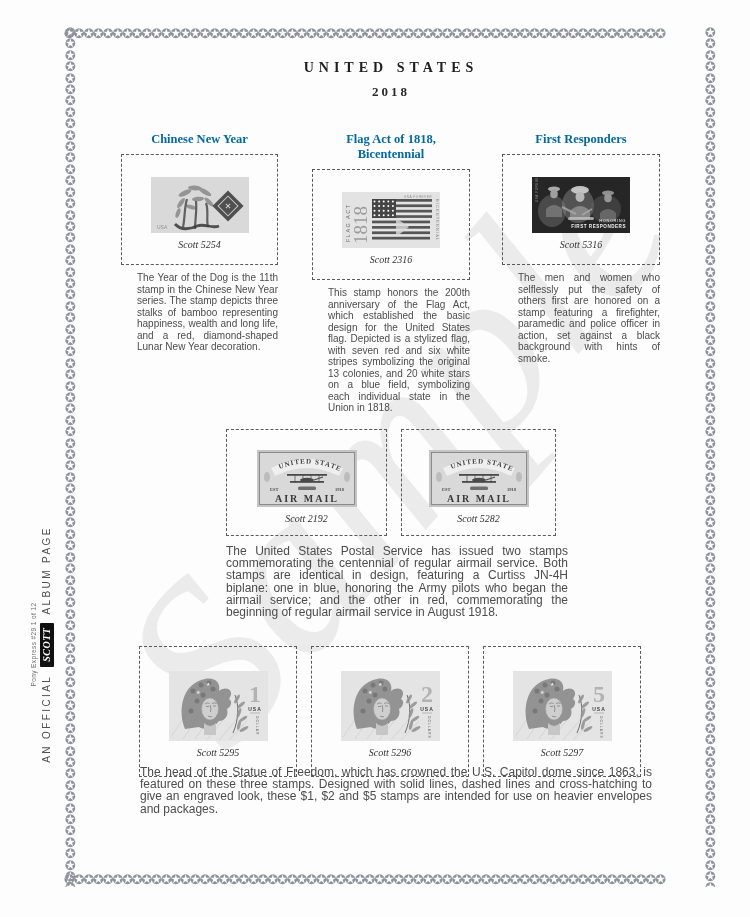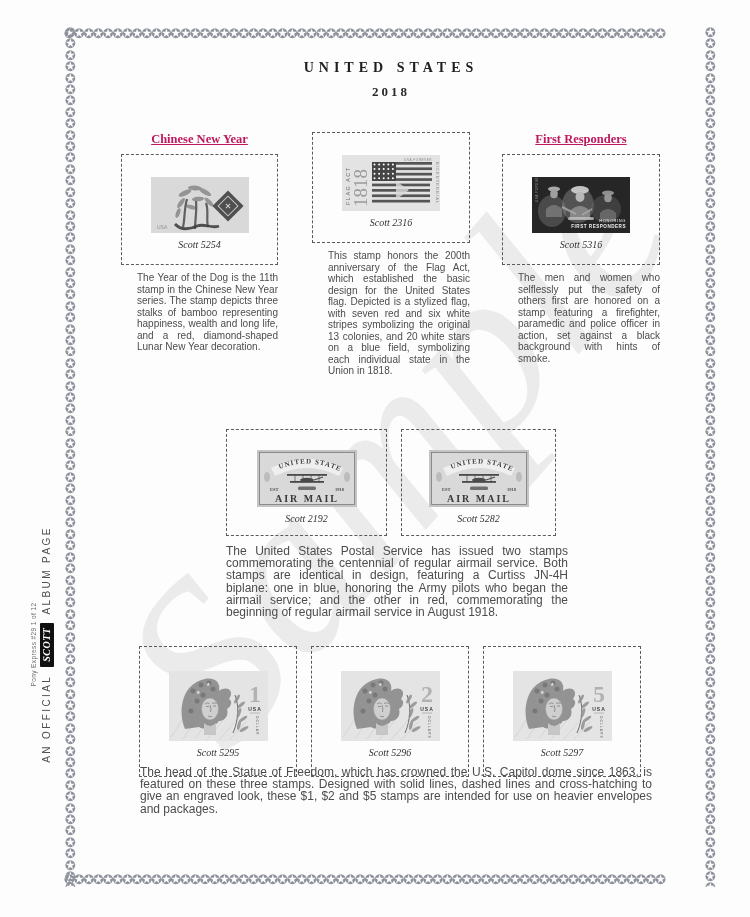--- a/index.html
+++ b/index.html
@@ -25,21 +25,21 @@
   
   .title{position:absolute;top:60px;left:77px;width:628px;text-align:center;
     font-family:"Liberation Serif",serif;font-weight:bold;font-size:14px;
     letter-spacing:5px;color:#1e1e1e;}
   .year{position:absolute;top:84px;left:77px;width:628px;text-align:center;
     font-family:"Liberation Serif",serif;font-weight:bold;font-size:13px;
     letter-spacing:3px;color:#2a2a2a;}
 
   
   .sec-h{font-family:"Liberation Serif",serif;font-weight:bold;font-size:12.5px;
-    color:#be185d;text-align:center;margin:0 0 7px 0;text-decoration:underline;}
+    color:#0369a1;text-align:center;margin:0 0 7px 0;}
   .wide-h{position:absolute;left:77px;width:628px;text-align:center;
     font-family:"Liberation Serif",serif;font-weight:bold;font-size:12.5px;color:#1c1c1c;}
 
   
   .col{position:absolute;top:132px;}
   .stampbox{border:1px dashed #5a5a5a;display:flex;flex-direction:column;align-items:center;box-sizing:border-box;}
   .box1{height:111px;padding-top:22px;}
   .box2{position:absolute;top:429px;height:107px;padding-top:20px;}
   .box3{position:absolute;top:646px;height:131px;padding-top:24px;}
   .caption{font-family:"Liberation Serif",serif;font-style:italic;font-size:10px;
@@ -254,20 +254,21 @@
           <path d="M-3,0 H3 M0,-3 V3" stroke="#cfcfcf" stroke-width="1"></path>
         </g>
         <text x="6" y="52" font-size="5" fill="#8f8f8f">USA</text>
       </svg>
       <div class="caption">Scott 5254</div>
     </div>
     <p class="desc">The Year of the Dog is the 11th stamp in the Chinese New Year series.  The stamp depicts three stalks of bamboo representing happiness, wealth and long life, and a red, diamond-shaped Lunar New Year decoration.</p>
   </div>
 
   <div class="col" style="left:312px;width:158px;">
+    <h2 class="sec-h">Flag Act of 1818, Bicentennial</h2>
     <div class="stampbox box1" style="width:158px;">
       <svg width="98" height="56" viewBox="0 0 98 56">
         <rect width="98" height="56" fill="#e3e3e3"></rect>
         <text transform="translate(8,50) rotate(-90)" font-size="5.5" letter-spacing="1.5" fill="#6f6f6f">FLAG ACT</text>
         <text transform="translate(25,52) rotate(-90)" font-size="19" fill="#9b9b9b" font-family="Liberation Serif,serif">1818</text>
         <rect x="30" y="7" width="24" height="19" fill="#454545"></rect>
         <g fill="#ffffff">
           <circle cx="32.5" cy="9.5" r="1"></circle>
             <circle cx="37.1" cy="9.5" r="1"></circle>
             <circle cx="41.7" cy="9.5" r="1"></circle>

